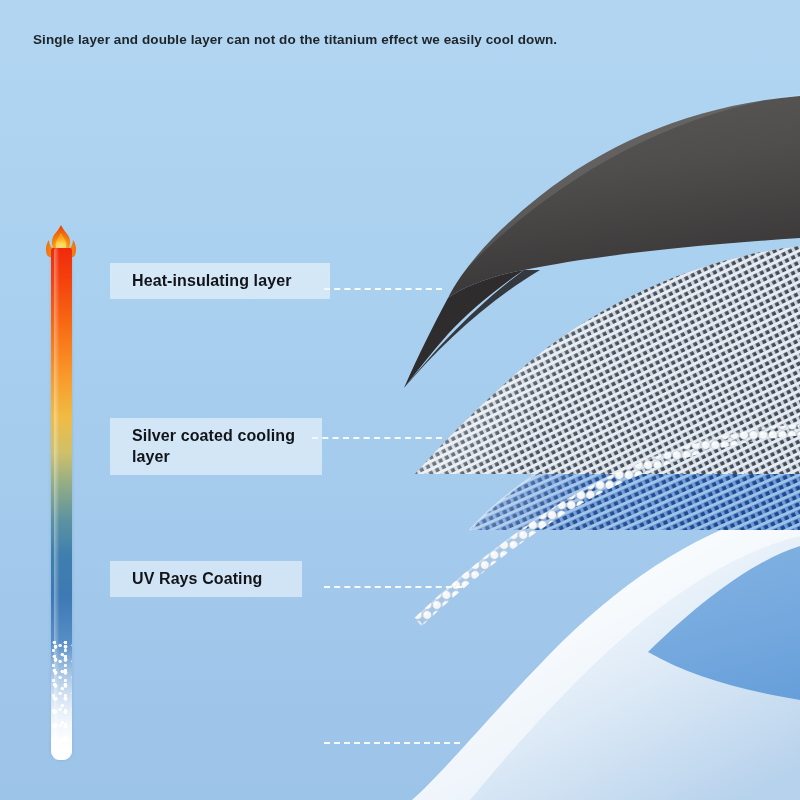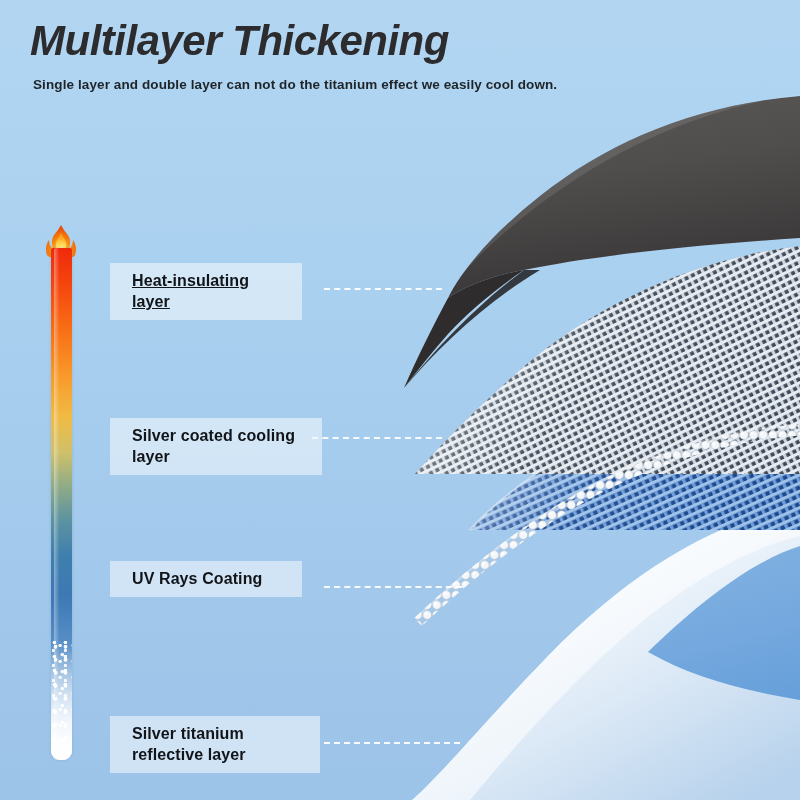--- a/index.html
+++ b/index.html
@@ -118,21 +118,21 @@
     position: absolute;
     box-sizing: border-box;
     background: rgba(238,246,252,0.62);
     padding: 7px 14px 8px 22px;
     color: #111418;
     font-size: 16px;
     font-weight: bold;
     line-height: 1.32;
     letter-spacing: 0.1px;
   }
-  .lb1 { left: 110px; top: 263px; width: 192px; text-decoration: underline; }
+  .lb1 { left: 110px; top: 263px; width: 220px; }
   .lb2 { left: 110px; top: 418px; width: 212px; }
   .lb3 { left: 110px; top: 561px; width: 192px; }
   .lb4 { left: 110px; top: 716px; width: 210px; }
 
   .leader {
     position: absolute;
     height: 0;
     border-top: 2px dashed rgba(255,255,255,0.92);
   }
   .ld1 { left: 324px; top: 288px; width: 118px; }
@@ -269,21 +269,20 @@
                C 432,352 418,370 404,388
                C 418,356 434,324 448,298 Z" fill="#2e2c2c"></path>
       <path d="M 524,270 C 470,310 430,356 404,388
                C 440,346 486,302 540,270 Z" fill="#1f1e1e" opacity="0.85"></path>
       <path d="M 800,96 C 700,104 610,140 540,196 C 506,224 480,250 462,274
                C 500,232 560,184 626,150 C 684,120 744,102 800,94 Z" fill="#ffffff" opacity="0.10"></path>
     </g>
   </svg>
 
   <div class="header">
-    <h1 class="title">Multilayer Thickening</h1>
     <div class="subtitle">Single layer and double layer can not do the titanium effect we easily cool down.</div>
   </div>
 
   <svg class="flame" viewBox="0 0 38 34">
     <path d="M19 1 C16 7 13 9 11 13 C9 17 10 22 12 26 C9 24 7 20 7 16
              C4 20 3 26 5 31 C7 34 12 34 19 34 C26 34 32 34 33 31
              C35 26 34 20 31 16 C31 20 29 24 26 26 C28 22 29 17 27 13
              C25 9 22 7 19 1 Z" fill="url(#gFlameO)"></path>
     <path d="M19 9 C17 13 15 15 14 18 C13 22 14 27 17 31 C13 30 11 26 11 22
              C9 26 10 31 13 33 C16 34 22 34 25 33 C28 31 29 26 27 22
@@ -296,15 +295,14 @@
   </div>
 
   <div class="leader ld1"></div>
   <div class="leader ld2"></div>
   <div class="leader ld3"></div>
   <div class="leader ld4"></div>
 
   <div class="label-box lb1">Heat-insulating layer</div>
   <div class="label-box lb2">Silver coated cooling layer</div>
   <div class="label-box lb3">UV Rays Coating</div>
-  <div class="label-box lb4">Silver titanium reflective layer</div>
 
 </div>
 
 </body></html>

